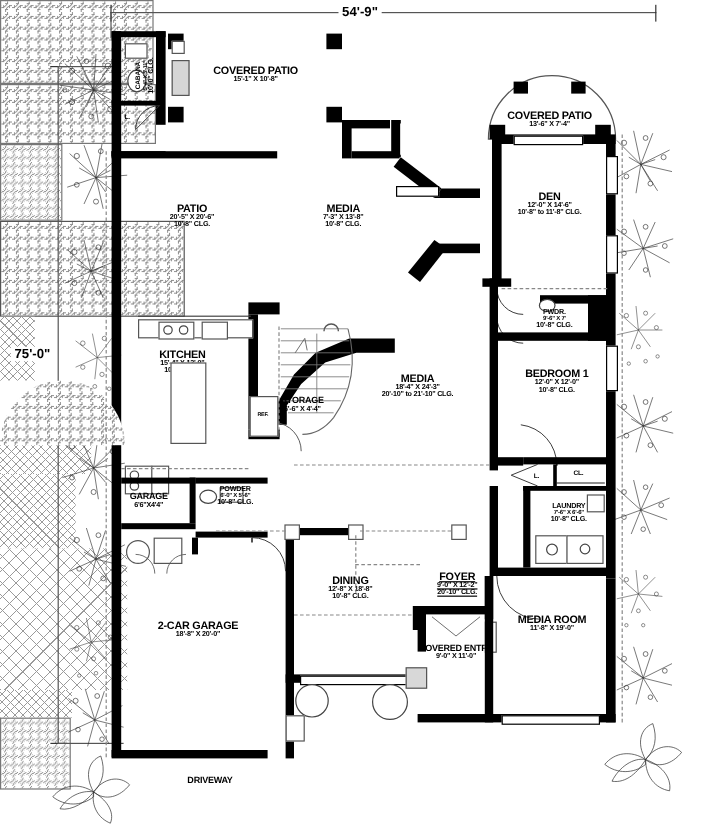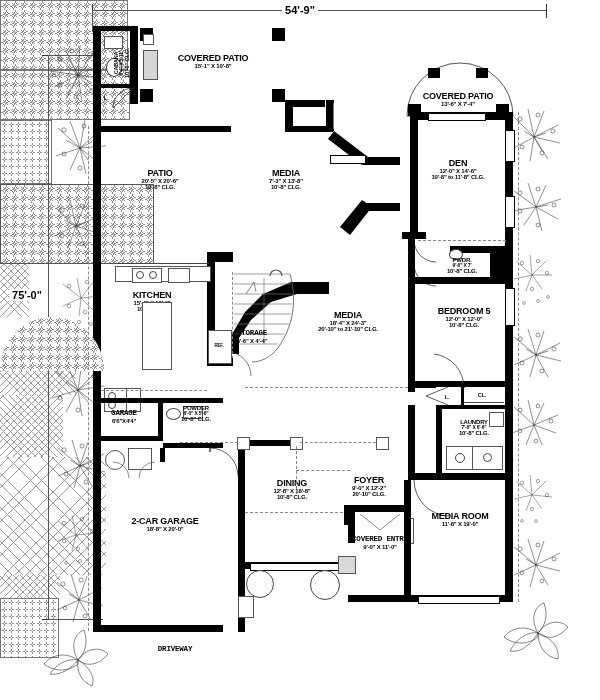--- a/index.html
+++ b/index.html
@@ -10,21 +10,21 @@
   
   .wall{position:absolute;background:#000;}
 
   
   .lbl{position:absolute;text-align:center;line-height:1.02;
        font-weight:bold;letter-spacing:-0.2px;white-space:nowrap;
        transform:translate(-50%,-50%);}
   .lbl .n{font-size:9px;display:block;}
   .lbl .d{font-size:6px;display:block;font-weight:bold;}
   .lbl .c{font-size:6px;display:block;font-weight:bold;}
-  .lbl.sm .n{font-size:7.5px;font-family:Liberation Mono, monospace;}
+  .lbl.sm .n{font-size:7.5px;}
   .lbl.xs .n{font-size:6px;}
   .lbl.xs .d{font-size:5px;}
   .lbl.tiny .n{font-size:5.5px;}
   .lbl.tiny .d{font-size:4.6px;}
   .lbl.rot{transform:translate(-50%,-50%) rotate(-90deg);}
 
   
   .tilepat{
     background-color:#fff;
     background-image:
@@ -362,21 +362,21 @@
   <div class="wall" style="left:414px;top:277px;width:91px;height:7px;"></div>
   <div class="circ" style="left:449px;top:249px;width:12px;height:9px;"></div>
   <div class="lbl xs" style="left:462px;top:266px;">
     <span class="n">PWDR.</span>
     <span class="d">9'-6" X 7'</span>
     <span class="c">10'-8" CLG.</span>
   </div>
 
   <div class="win" style="left:505px;top:288px;width:8px;height:36px;"></div>
   <div class="lbl" style="left:464px;top:318px;">
-    <span class="n">BEDROOM 5</span>
+    <span class="n">BEDROOM 1</span>
     <span class="d">12'-0" X 12'-0"</span>
     <span class="c">10'-8" CLG.</span>
   </div>
   <div class="wall" style="left:414px;top:381px;width:22px;height:7px;"></div>
   <svg style="left:434px;top:340px;width:48px;height:50px;">
     <path d="M30,48 A34,34 0 0 0 0,14" fill="none" stroke="#333" stroke-width="0.8"></path>
     <line x1="30" y1="48" x2="30" y2="44" stroke="#333" stroke-width="1.4"></line>
   </svg>
 
   <div class="wall" style="left:436px;top:381px;width:69px;height:6px;"></div>
@@ -528,21 +528,21 @@
   <div class="dash-h" style="left:180px;top:442px;width:58px;"></div>
   <div class="dash-h" style="left:300px;top:442px;width:76px;"></div>
   <div class="dash-v" style="left:296px;top:446px;height:48px;"></div>
   <div class="dash-h" style="left:296px;top:470px;width:54px;"></div>
 
   <div class="win" style="left:250px;top:563px;width:96px;height:6px;"></div>
   <div class="circ" style="left:246px;top:570px;width:26px;height:26px;"></div>
   <div class="circ" style="left:310px;top:570px;width:28px;height:28px;"></div>
   <div class="fix" style="left:238px;top:596px;width:14px;height:20px;"></div>
 
-  <div class="lbl" style="left:369px;top:487px;">
+  <div class="lbl" style="left:381px;top:487px;text-decoration:underline;">
     <span class="n">FOYER</span>
     <span class="d">9'-0" X 12'-2"</span>
     <span class="c">20'-10" CLG.</span>
   </div>
   <div class="wall" style="left:404px;top:480px;width:7px;height:36px;"></div>
   <div class="wall" style="left:348px;top:505px;width:7px;height:38px;"></div>
 
   <div class="wall" style="left:348px;top:505px;width:62px;height:7px;"></div>
   <div class="tilepat-sm" style="left:351px;top:512px;width:57px;height:58px;border:1px solid #777;"></div>
   <div class="lbl sm" style="left:380px;top:543px;">

